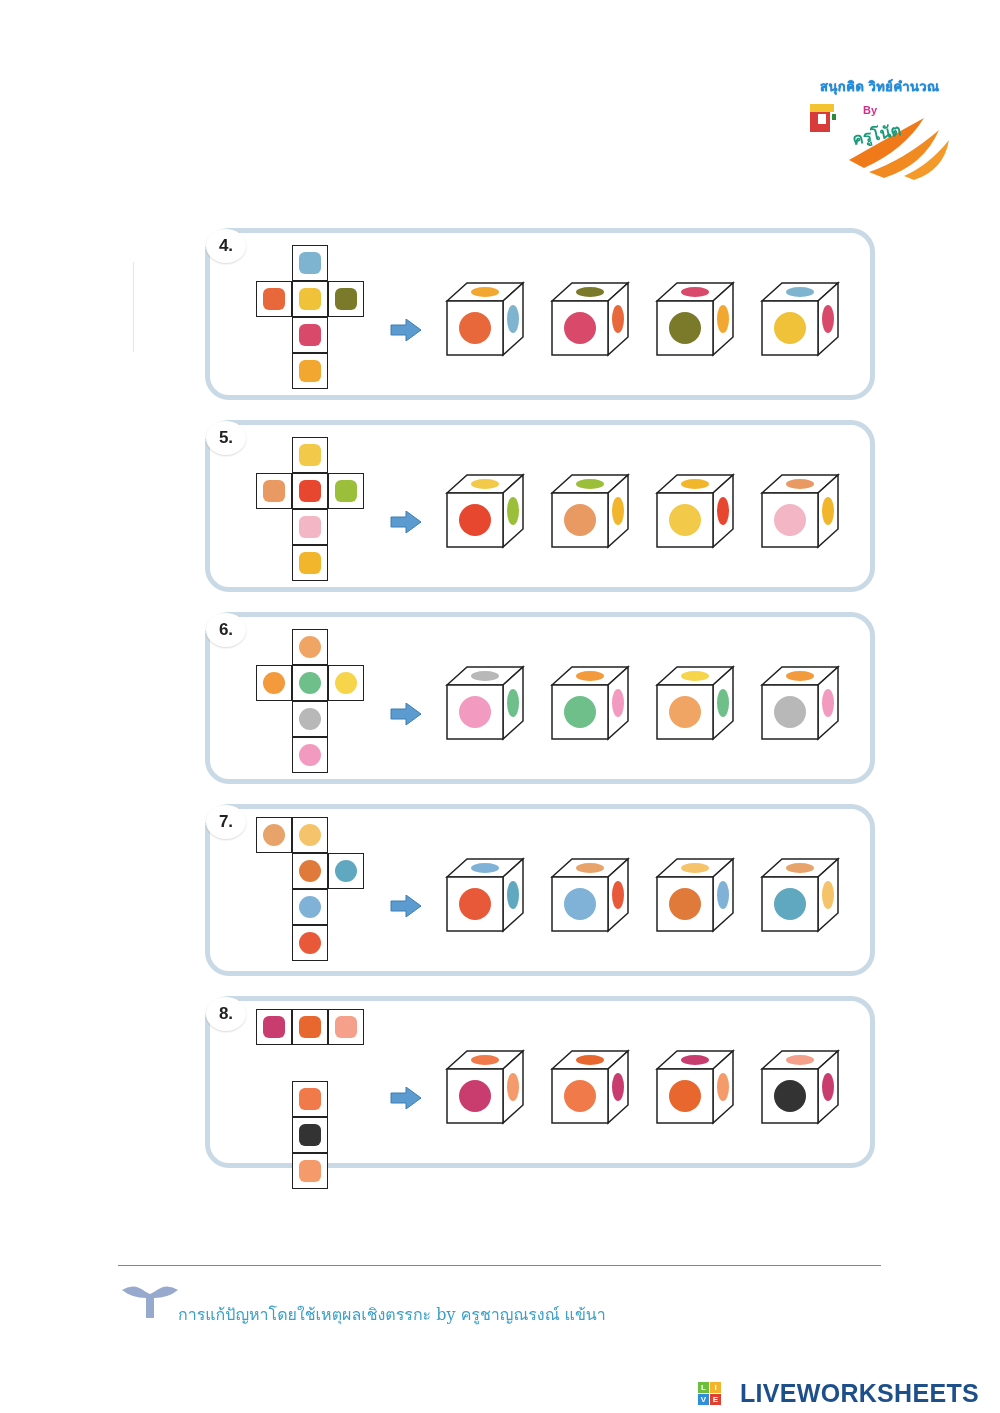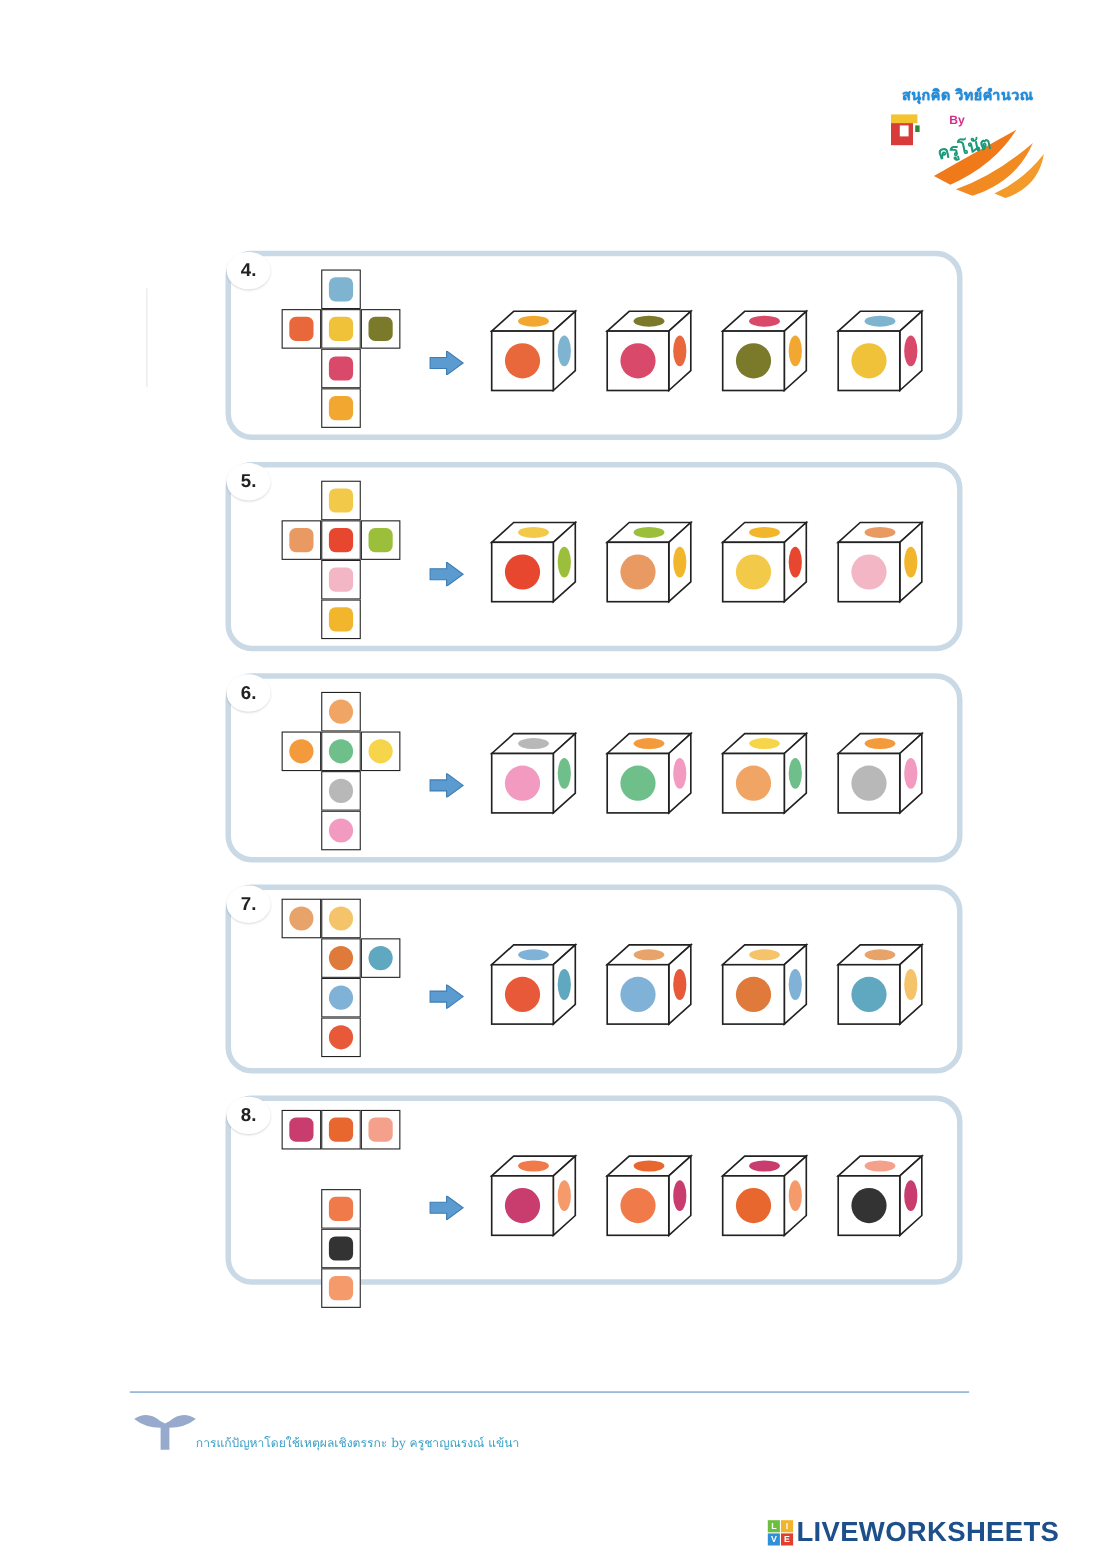--- a/index.html
+++ b/index.html
@@ -11,25 +11,25 @@
   .leftline{position:absolute;left:133px;top:262px;width:1px;height:90px;background:#e6e6e6;}
   .panel{position:absolute;left:205px;width:670px;height:172px;border:5px solid #c9d9e6;border-radius:24px;box-sizing:border-box;background:#fff;}
   .num{position:absolute;left:-4px;top:-4px;width:40px;height:34px;border-radius:50%;background:#fff;font-weight:bold;font-size:17px;color:#222;display:flex;align-items:center;justify-content:center;box-shadow:0 1px 2px rgba(0,0,0,.15);}
   .net{position:absolute;}
   .cell{position:absolute;width:36px;height:36px;border:1.5px solid #222;box-sizing:border-box;background:#fff;display:flex;align-items:center;justify-content:center;}
   .arrow{position:absolute;left:180px;top:86px;width:32px;height:22px;}
   .cube{position:absolute;width:80px;height:80px;}
   .cube svg{position:absolute;left:0;top:0;}
   .footer-line{position:absolute;left:118px;top:1265px;width:763px;height:1px;background:#5b8fc0;}
   .footer-icon{position:absolute;left:120px;top:1280px;width:60px;height:40px;}
-  .footer-text{position:absolute;left:178px;top:1302px;font-family:"DejaVu Serif",serif;font-size:11px;color:#3aa0c8;white-space:nowrap;text-align:center;}
+  .footer-text{position:absolute;left:178px;top:1302px;font-family:"DejaVu Serif",serif;font-size:16px;color:#3aa0c8;white-space:nowrap;text-align:center;}
   .lw{position:absolute;left:698px;top:1379px;display:flex;align-items:center;}
   .lw-badge{display:grid;grid-template-columns:11px 11px;grid-template-rows:11px 11px;gap:1px;margin-right:3px;}
   .lw-badge span{font-size:8px;font-weight:bold;color:#fff;display:flex;align-items:center;justify-content:center;}
-  .lw-text{font-size:25px;font-weight:bold;color:#1d4f8a;letter-spacing:0.3px;}
+  .lw-text{font-size:25px;font-weight:bold;color:#1d4f8a;letter-spacing:0.3px;margin-left:16px;}
 </style>
 </head>
 <body>
 
 <div class="logo">
   <div class="logo-title">สนุกคิด วิทย์คำนวณ</div>
   <svg width="40" height="40" style="position:absolute;left:6px;top:30px">
     <rect x="4" y="8" width="20" height="24" fill="#d93a3a"></rect>
     <rect x="4" y="4" width="24" height="8" fill="#f4c430"></rect>
     <rect x="12" y="14" width="8" height="10" fill="#fff"></rect>

